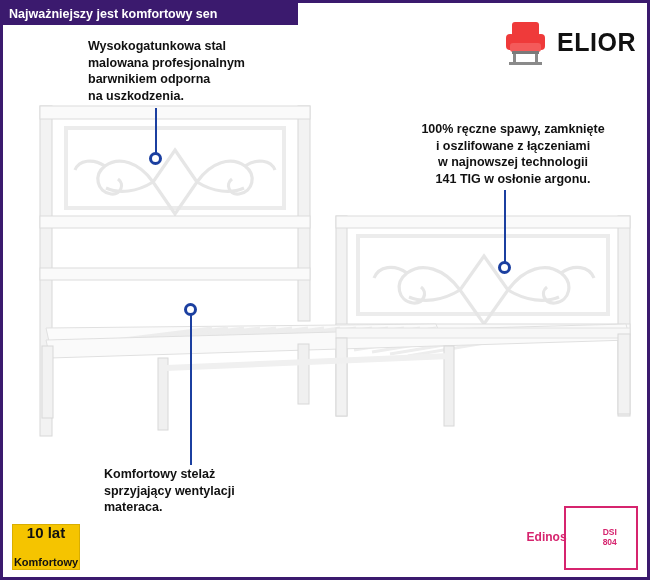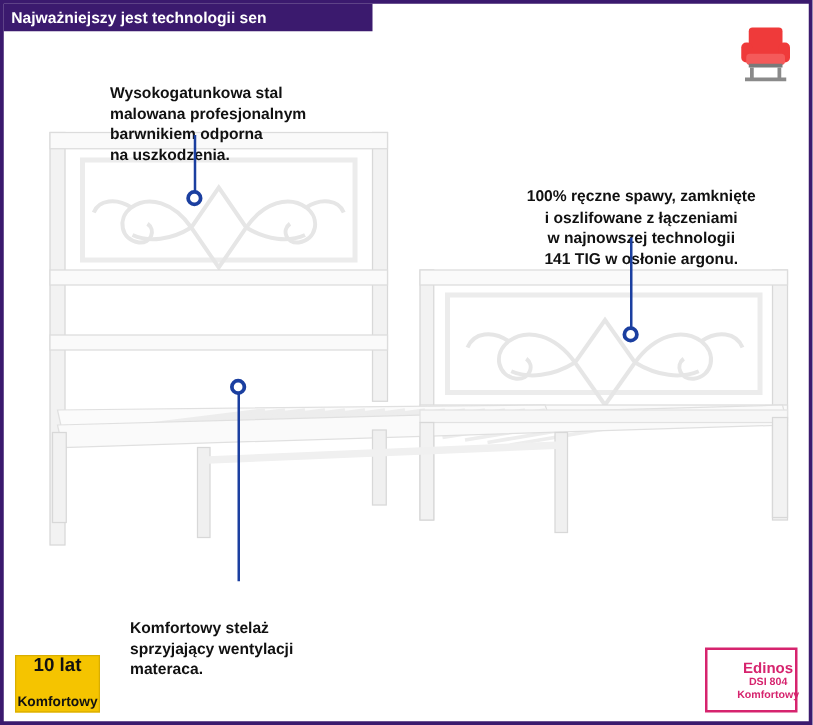--- a/index.html
+++ b/index.html
@@ -37,21 +37,20 @@
     font-size:25px;font-weight:bold;color:#111;letter-spacing:0.5px;
   }
   
   .callout{
     position:absolute;
     font-size:12.5px;
     font-weight:bold;
     color:#111111;
     line-height:1.32;
     white-space:pre-line;
-    margin-top:28px;
   }
   #callout-steel{left:88px;top:38px;width:225px;}
   #callout-welds{left:393px;top:121px;width:240px;text-align:center;}
   #callout-slats{left:104px;top:466px;width:225px;}
   
   .leader{position:absolute;background:#1b3fa0;}
   .dot{
     position:absolute;width:13px;height:13px;border-radius:50%;
     border:3px solid #1b3fa0;background:#ffffff;box-sizing:border-box;
   }
@@ -60,28 +59,28 @@
     position:absolute;left:12px;bottom:10px;
     width:66px;height:44px;background:#f5c400;
     border:1px solid #d9ae00;
     display:flex;flex-direction:column;align-items:center;justify-content:space-between;
     line-height:1.05;
   }
   .warranty .w1{font-size:15px;font-weight:bold;color:#111;}
   .warranty .w2{font-size:11px;font-weight:bold;color:#111;}
   .edinos{
     position:absolute;right:12px;bottom:10px;
-    width:74px;height:52px;background:#ffffff;
+    width:74px;height:64px;background:#ffffff;
     border:2px solid #d6246e;
-    display:flex;flex-direction:column;align-items:center;justify-content:center;
+    display:flex;flex-direction:row;align-items:center;justify-content:center;
     box-sizing:border-box;
     padding-left:27px;
   }
   .edinos .e1{font-size:12px;font-weight:bold;color:#d6246e;line-height:1.1;}
-  .edinos .e2{font-size:8.5px;font-weight:bold;color:#d6246e;line-height:1.15;}
+  .edinos .e2{font-size:8.5px;font-weight:bold;color:#d6246e;line-height:1.15;margin-left:36px;}
   
   .photo{
     position:absolute;left:6px;top:28px;width:638px;height:490px;
   }
   svg{display:block;}
 </style>
 </head>
 <body>
 
 <div class="frame"></div>
@@ -162,33 +161,34 @@
   <rect x="152" y="330" width="10" height="72" fill="#f0f0f0" stroke="#d8d8d8" stroke-width="1"></rect>
   <rect x="292" y="316" width="11" height="60" fill="#f0f0f0" stroke="#d8d8d8" stroke-width="1"></rect>
   <rect x="330" y="310" width="11" height="78" fill="#f2f2f2" stroke="#d8d8d8" stroke-width="1"></rect>
   <rect x="438" y="318" width="10" height="80" fill="#f0f0f0" stroke="#d8d8d8" stroke-width="1"></rect>
   <rect x="612" y="306" width="12" height="80" fill="#f2f2f2" stroke="#d8d8d8" stroke-width="1"></rect>
 
   <line x1="160" y1="340" x2="444" y2="328" stroke="#f0f0f0" stroke-width="6"></line>
 </svg>
 </div>
 
-<div class="header">Najważniejszy jest technologii sen</div>
+<div class="header">Najważniejszy jest komfortowy sen</div>
 
 <div class="brand">
   <svg width="46" height="48" viewBox="0 0 46 48">
     <rect x="9" y="4" width="27" height="22" rx="3" fill="#ef3a3a"></rect>
     <rect x="3" y="16" width="9" height="16" rx="4" fill="#ef3a3a"></rect>
     <rect x="33" y="16" width="9" height="16" rx="4" fill="#ef3a3a"></rect>
     <rect x="7" y="25" width="31" height="9" rx="3" fill="#f45a5a"></rect>
     <rect x="9" y="33" width="27" height="3" fill="#7a7a7a"></rect>
     <rect x="10" y="36" width="3" height="9" fill="#8a8a8a"></rect>
     <rect x="32" y="36" width="3" height="9" fill="#8a8a8a"></rect>
     <rect x="6" y="44" width="33" height="3" fill="#8a8a8a"></rect>
   </svg>
+  <span class="brand-text">ELIOR</span>
 </div>
 
 <div class="callout" id="callout-steel">Wysokogatunkowa stal
 malowana profesjonalnym
 barwnikiem odporna
 na uszkodzenia.</div>
 <div class="leader" style="left:155px;top:108px;width:2px;height:50px;"></div>
 <div class="dot" style="left:149px;top:152px;"></div>
 
 <div class="callout" id="callout-welds">100% ręczne spawy, zamknięte

